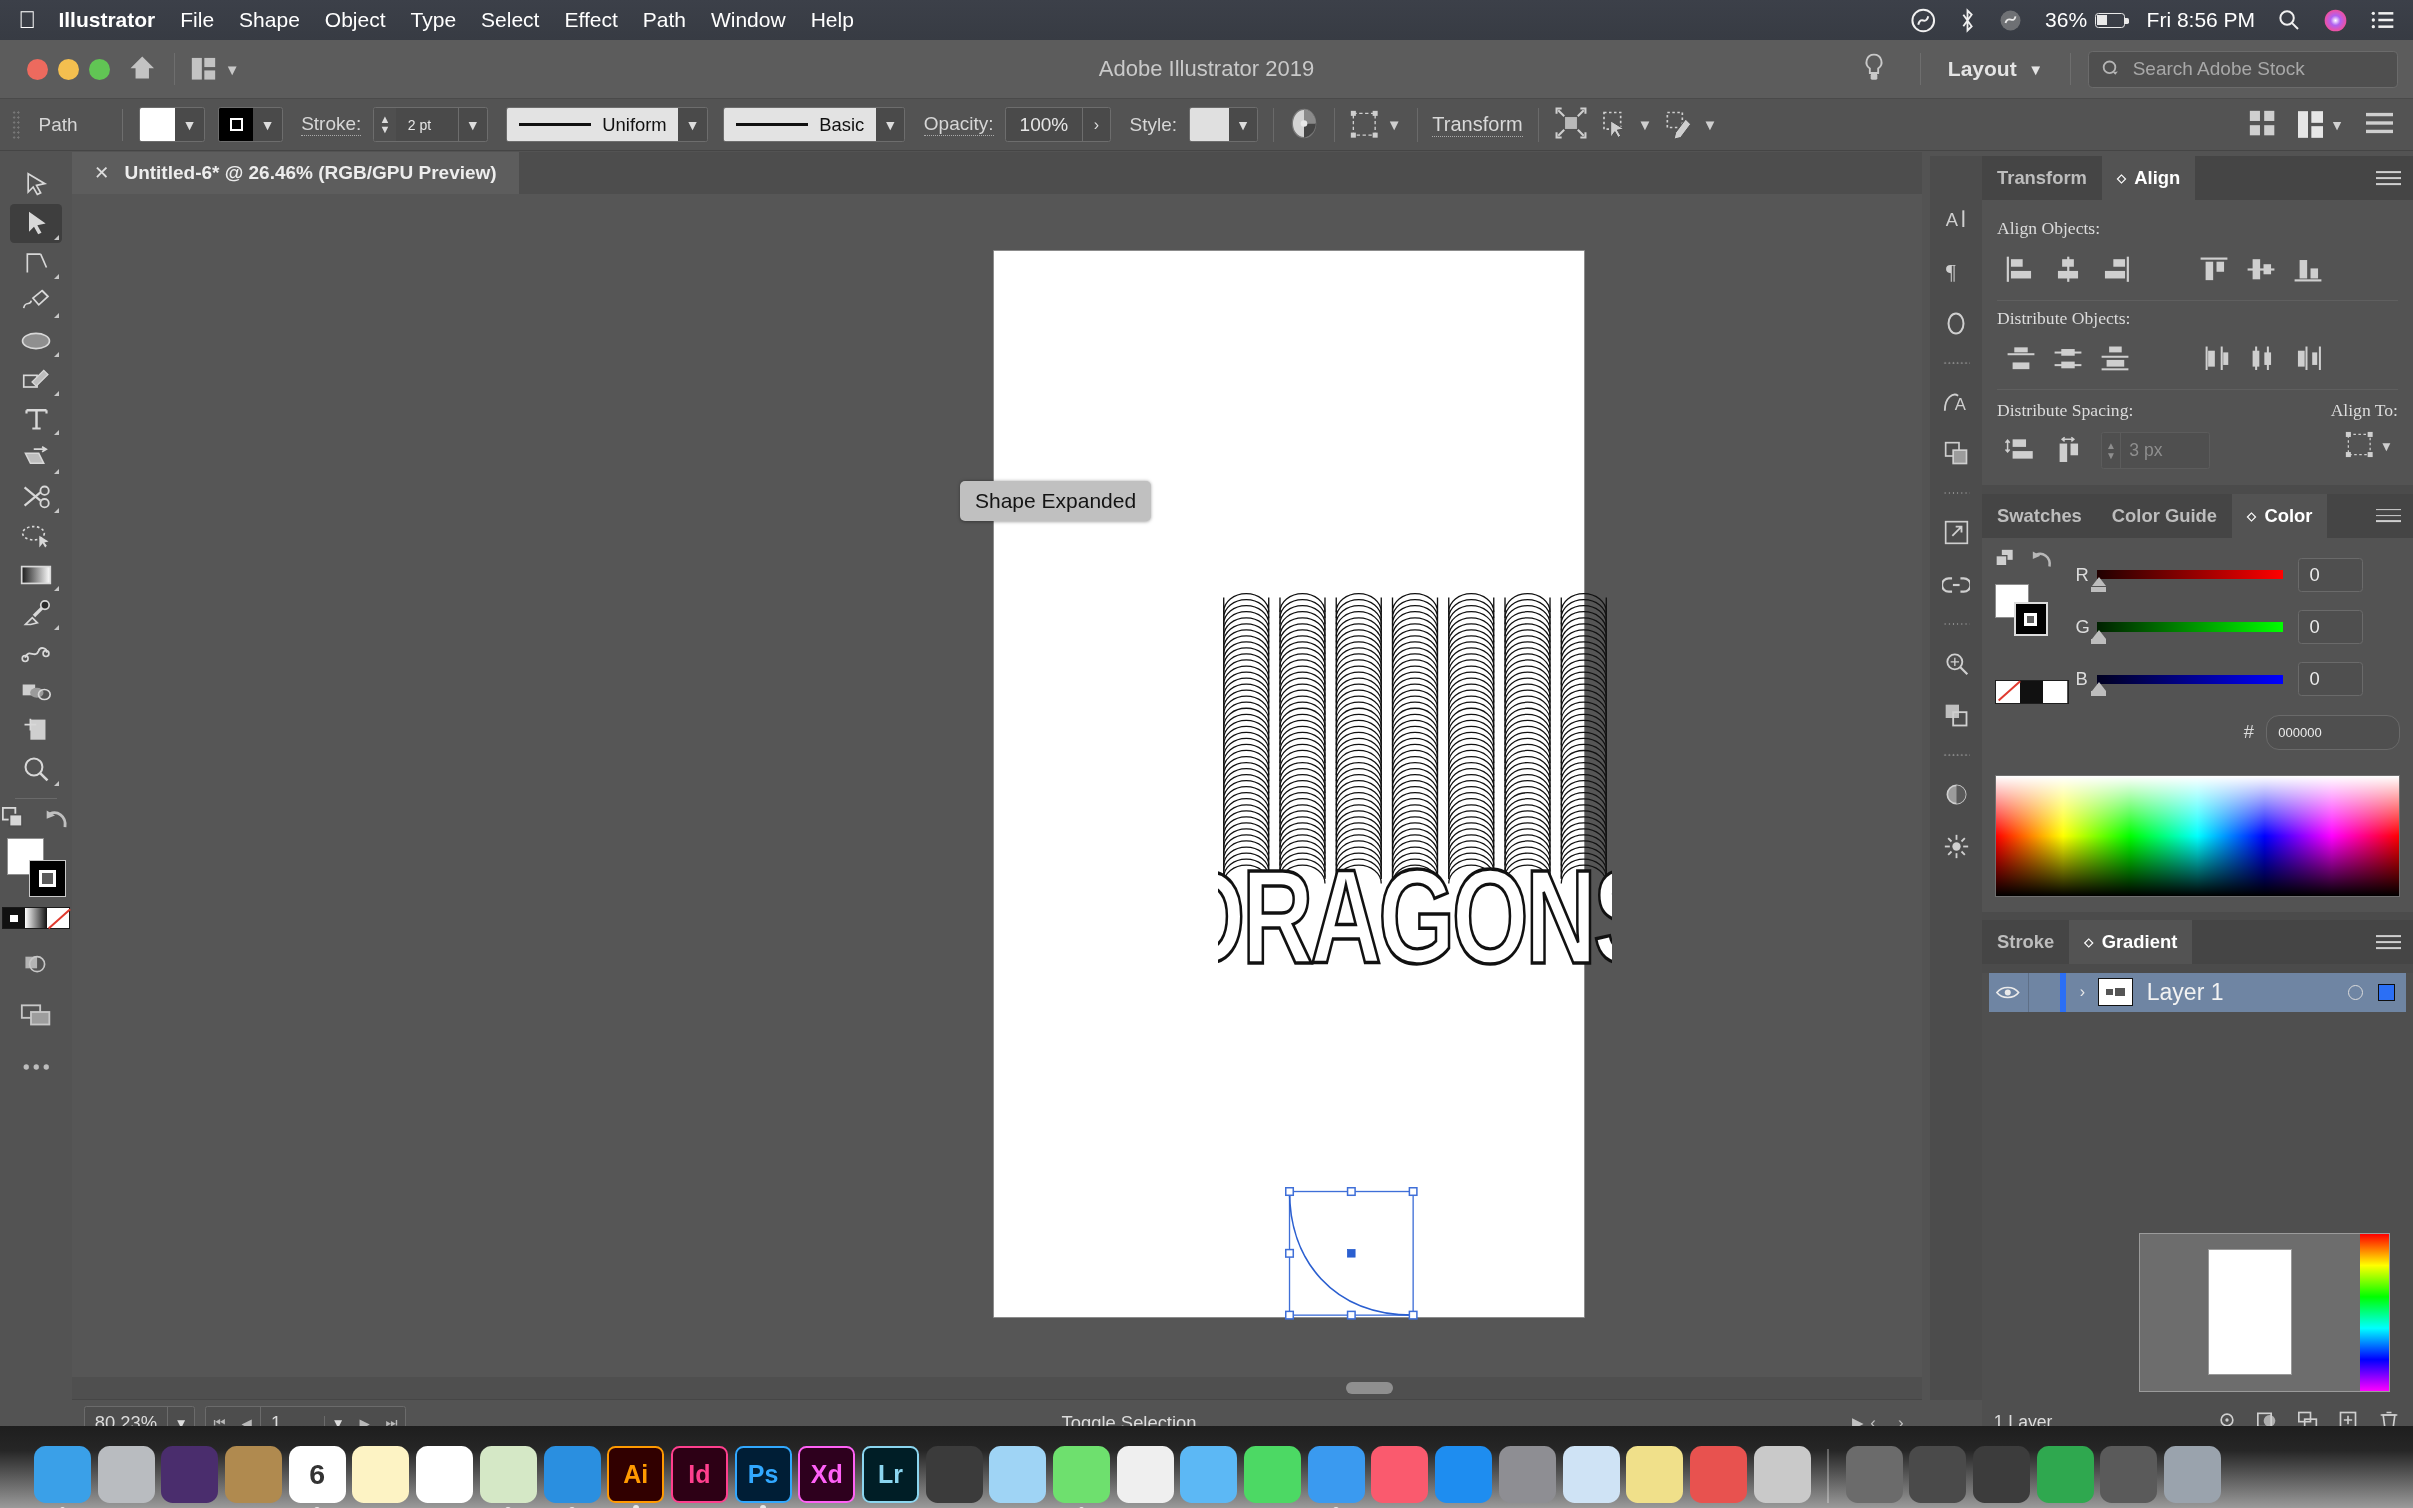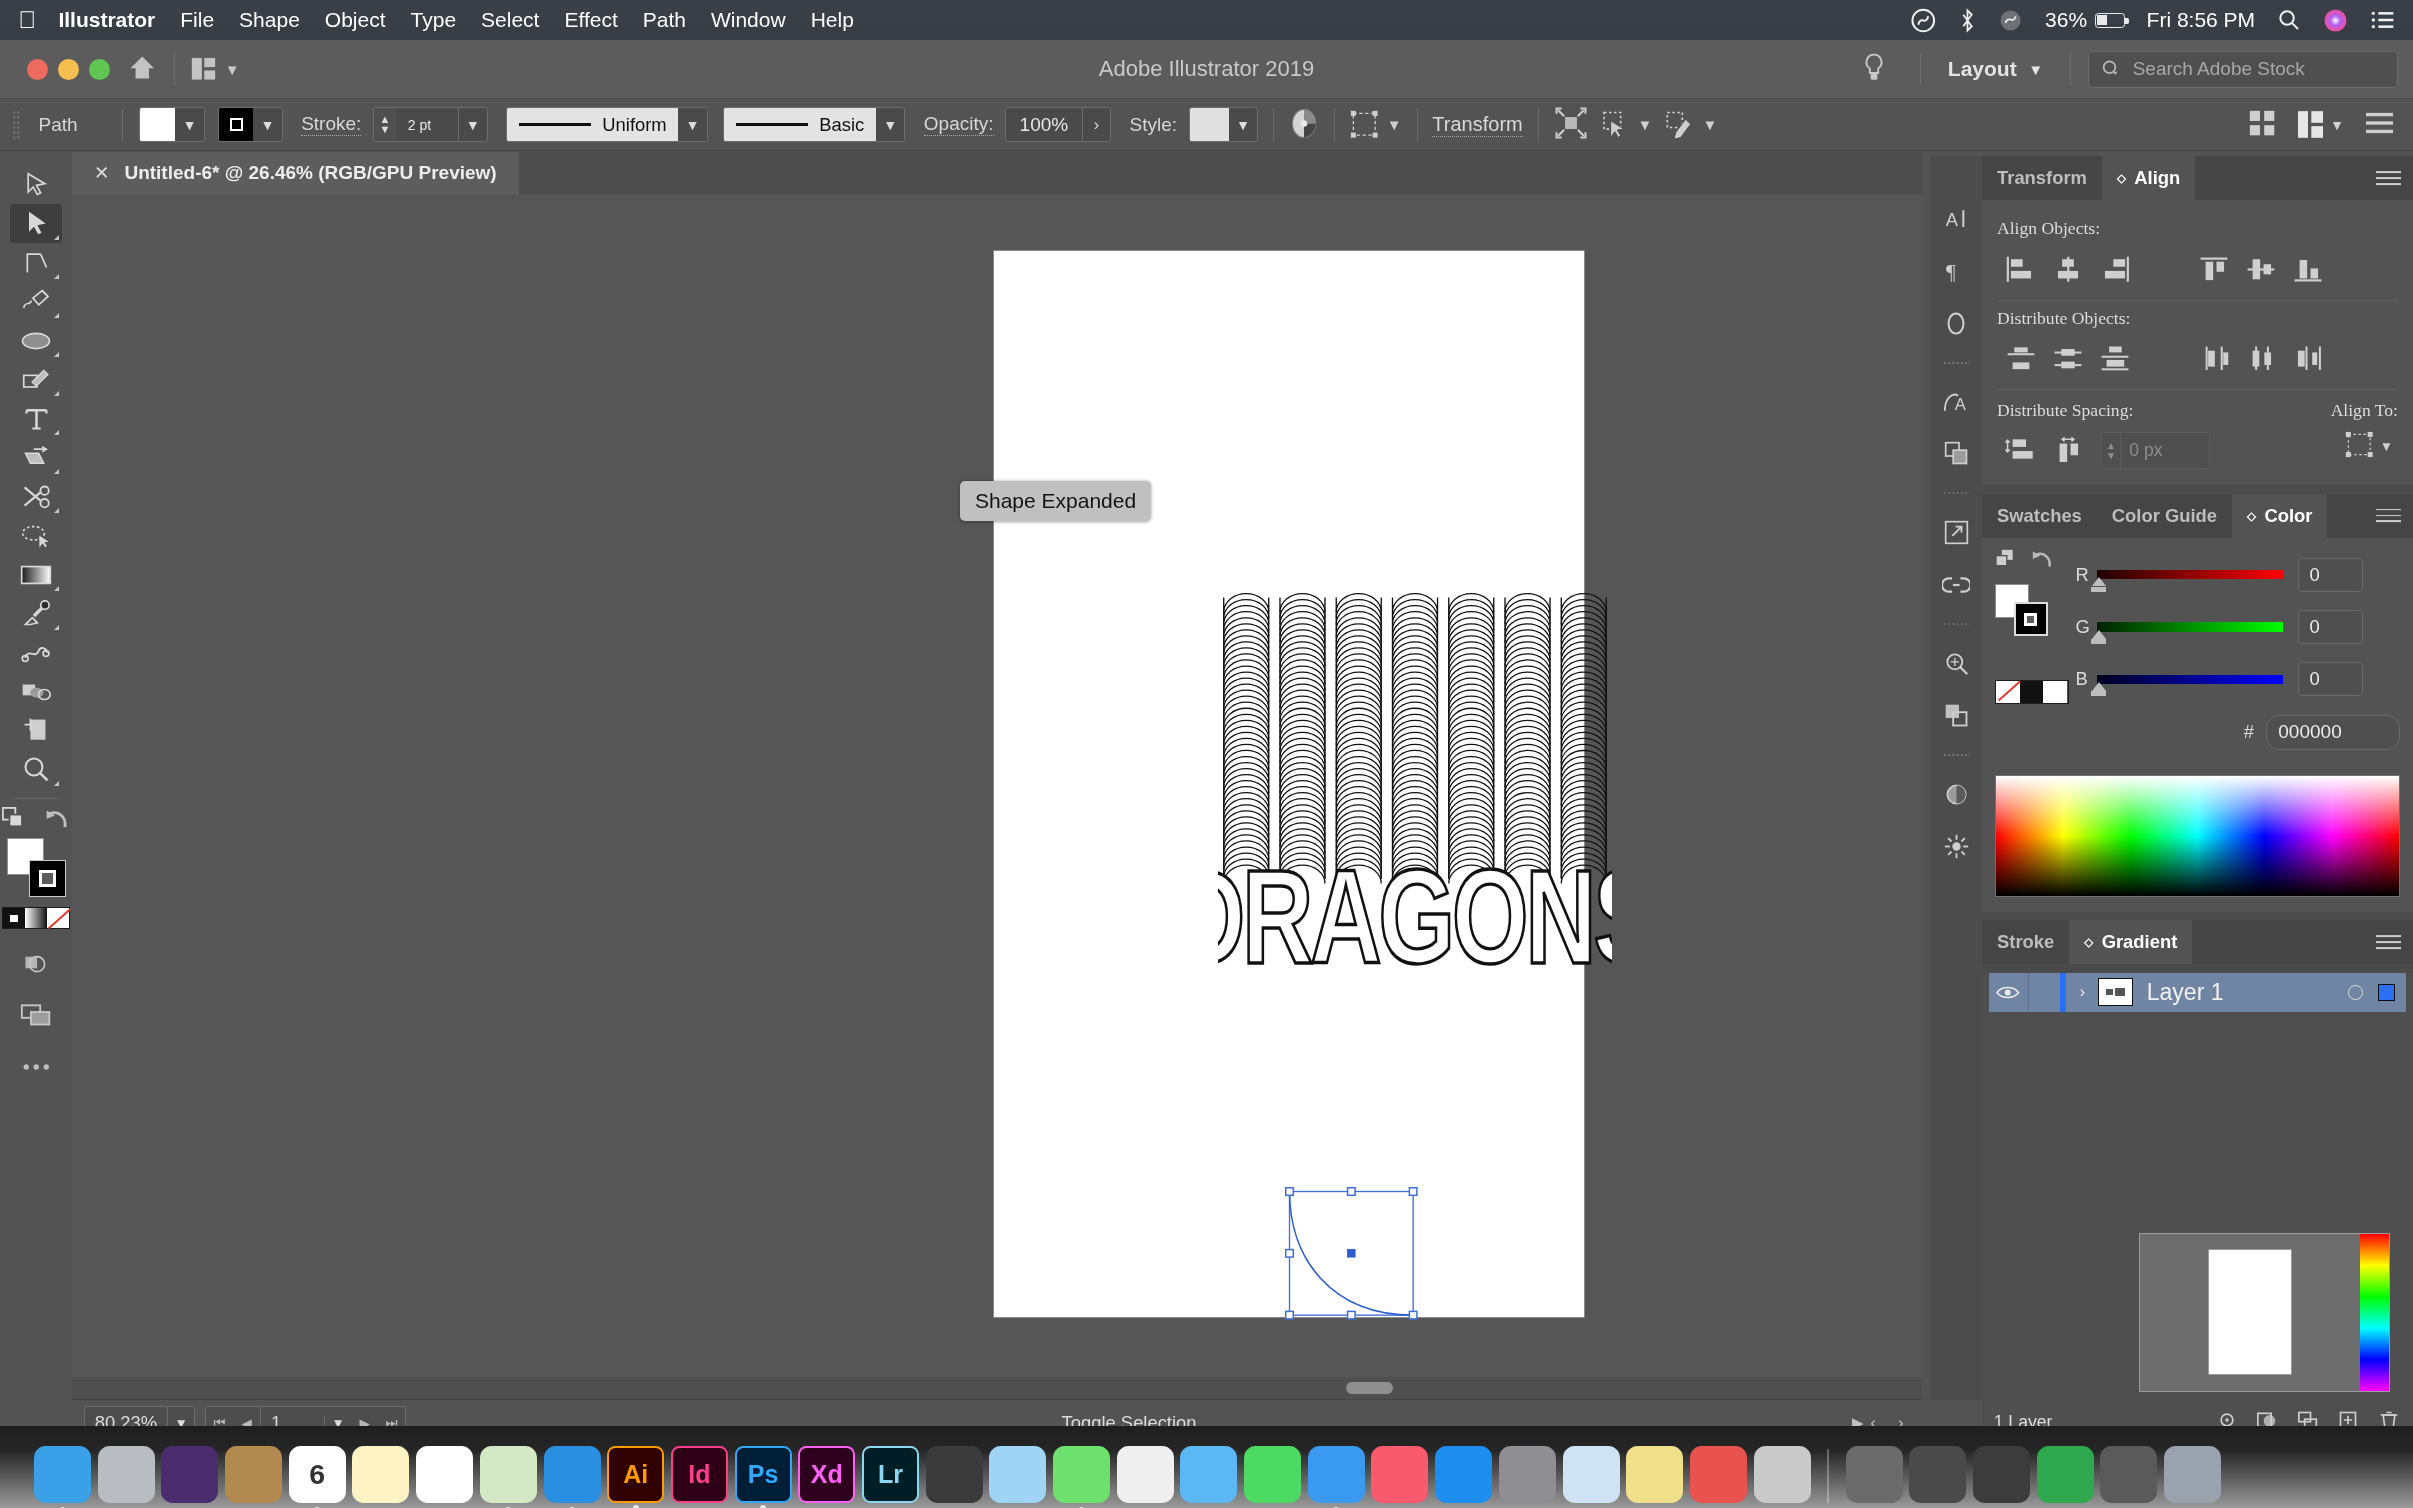--- a/index.html
+++ b/index.html
@@ -185,21 +185,21 @@
   .colorbody{display:flex;padding:11.7px 13.4px 13.4px;}
   .colleft{width:80px;}
   .sliderrow{display:flex;align-items:center;margin-bottom:18.4px;}
   .sliderrow .lab{color:#dcdcdc;font-size:18.4px;width:22px;}
   .track{width:186px;height:9.2px;position:relative;}
   .track .bar{width:100%;height:9.2px;}
   .thumbtri{position:absolute;left:-5.9px;top:7.5px;width:0;height:0;border-left:7.5px solid transparent;border-right:7.5px solid transparent;border-bottom:9.2px solid #bdbdbd;}
   .thumbtri:after{content:"";position:absolute;left:-7.5px;top:9.2px;width:15px;height:5px;background:#bdbdbd;}
   .valbox{width:65px;height:34px;border:0.8px solid #6a6a6a;border-radius:3.4px;background:#4f4f4f;color:#ececec;font-size:18.4px;display:flex;align-items:center;padding-left:10px;margin-left:15px;}
   .hexrow{display:flex;align-items:center;justify-content:flex-end;gap:11.7px;margin-top:5px;}
-  .hexbox{width:134px;height:35px;border:0.8px solid #6a6a6a;border-radius:13px;background:#4f4f4f;color:#ececec;font-size:19px;display:flex;align-items:center;padding-left:11.7px;}
+  .hexbox{width:134px;height:35px;border:0.8px solid #6a6a6a;border-radius:13px;background:#4f4f4f;color:#ececec;font-size:13px;display:flex;align-items:center;padding-left:11.7px;}
   .spectrum{height:122px;margin:11.7px 13.4px 0;border:0.8px solid #6f6f6f;
     background:
       linear-gradient(to bottom, rgba(255,255,255,1) 0%, rgba(255,255,255,0) 50%, rgba(0,0,0,0) 50%, rgba(0,0,0,1) 100%),
       linear-gradient(to right,#ff0000,#ffff00,#00ff00,#00ffff,#0000ff,#ff00ff,#ff0000);
   }
   .nonestack{display:flex;border:1.7px solid #1e1e1e;width:74px;}
   .nonestack div{width:23.5px;height:22px;}
 
   
   .layerrow{display:flex;align-items:center;height:39px;background:#6f85a3;margin:5px 6.7px 0;}
@@ -1286,21 +1286,21 @@
                     <path d="M14 4 h12 M16 1.5 L13 4 L16 6.5 M24 1.5 L27 4 L24 6.5" stroke="#cfcfcf" stroke-width="1.8" fill="none"></path>
                     <rect x="10" y="9" width="9" height="22" fill="#cfcfcf"></rect>
                     <rect x="23" y="9" width="9" height="14" fill="#cfcfcf"></rect>
                   </svg>
               </div>
               <div class="dsfield">
                 <span class="sp">
                     <b>▲</b>
                     <b>▼</b>
                   </span>
-                <span class="val">0 px</span>
+                <span class="val">3 px</span>
               </div>
             </div>
           </div>
           <div class="alignto">
             <div class="plabel">Align To:</div>
             <div style="display:flex;align-items:center;gap:6.7px;justify-content:flex-end;padding-right:5px;">
               <span>
                 <svg width="28.5" height="27" viewBox="0 0 34 32">
                     <rect x="4" y="4" width="26" height="24" fill="none" stroke="#cfcfcf" stroke-width="1.5" stroke-dasharray="3 3"></rect>
                     <g fill="#cfcfcf">

